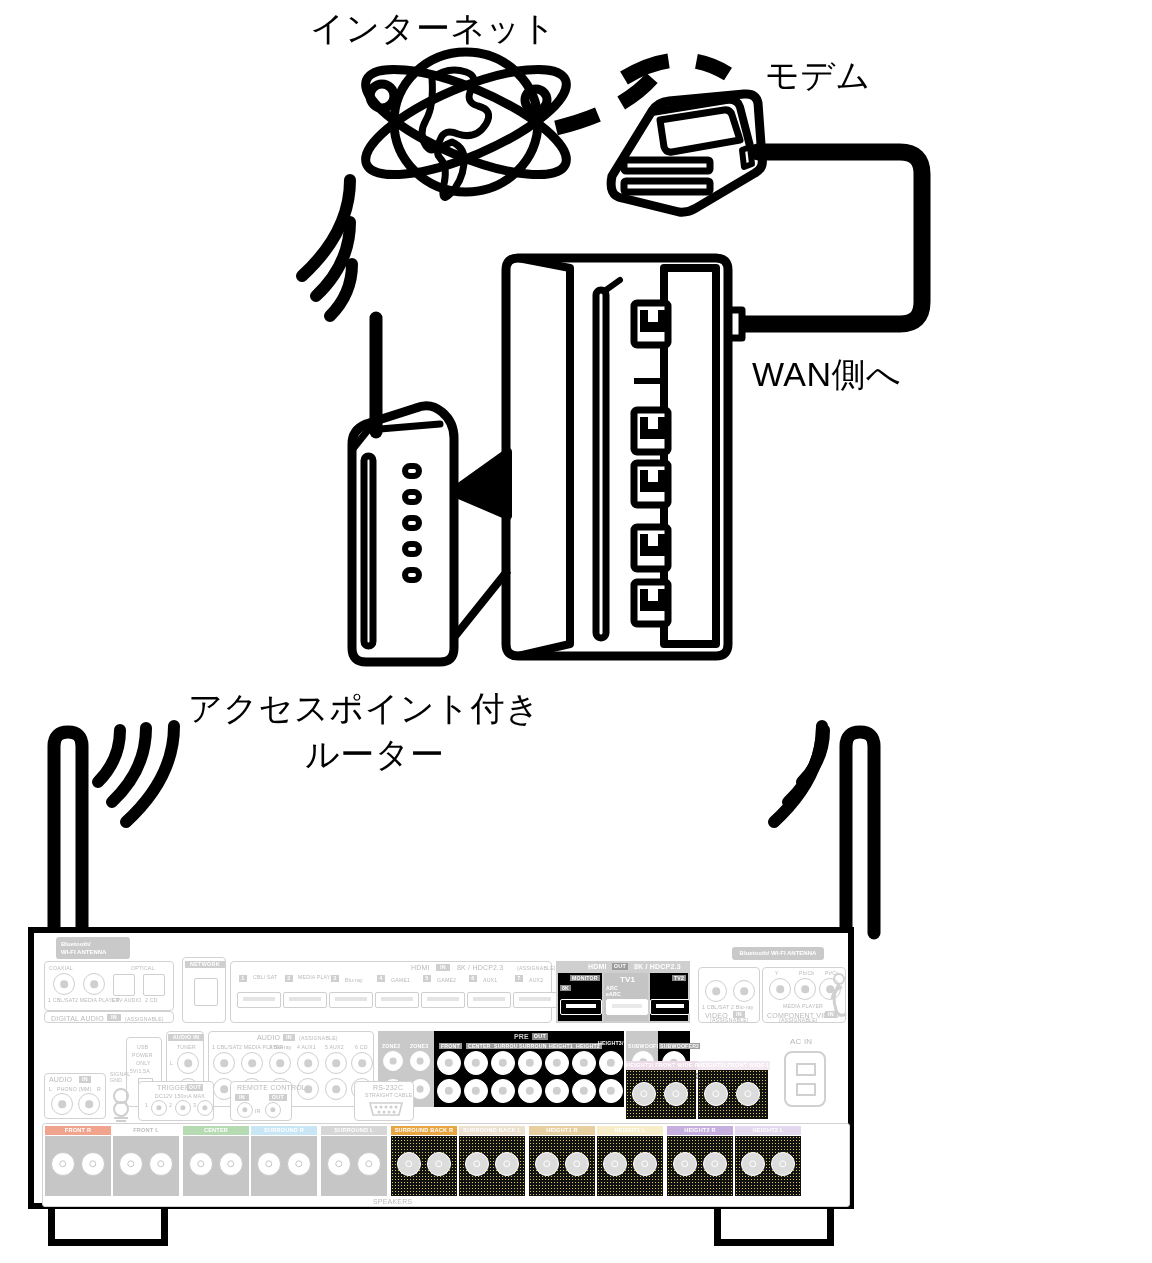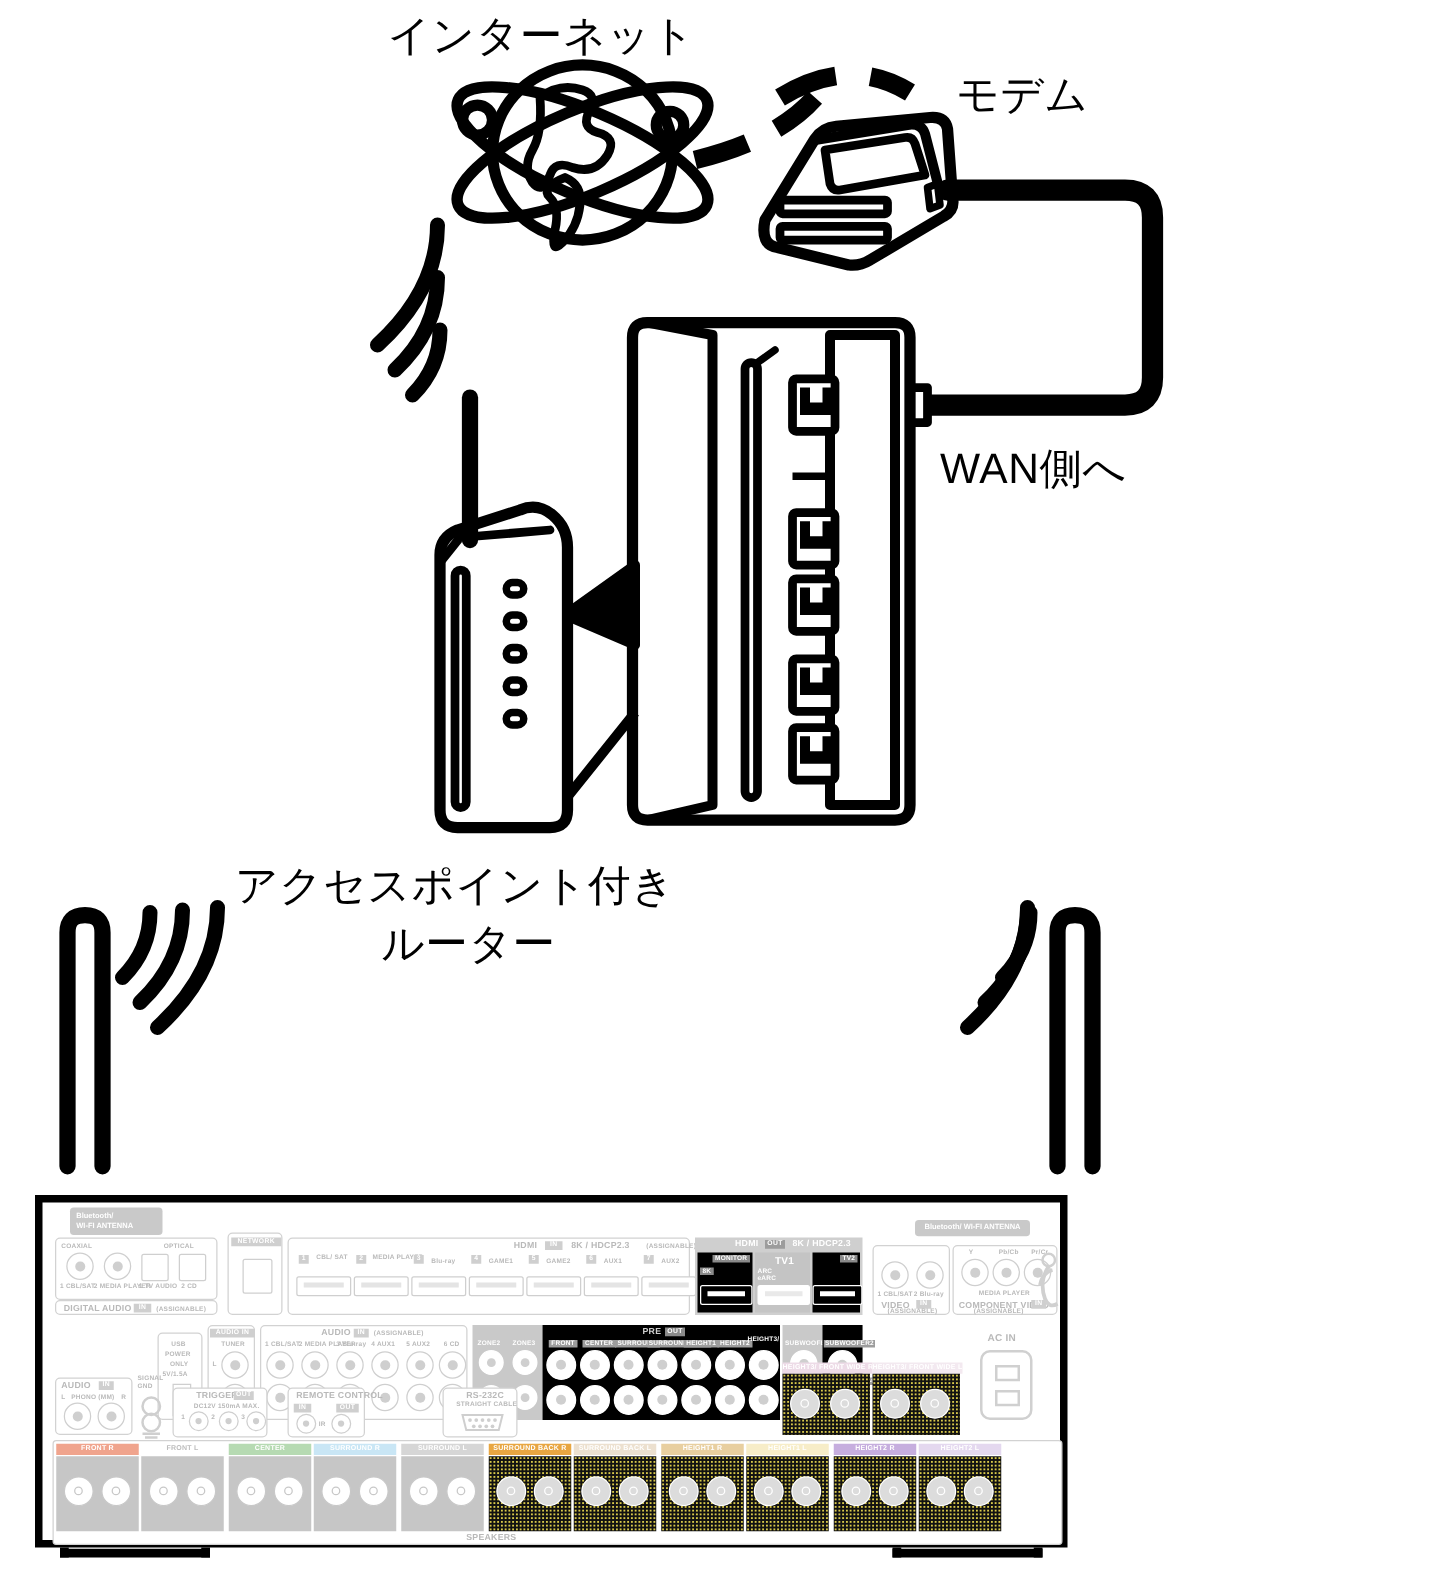--- a/index.html
+++ b/index.html
@@ -5,25 +5,25 @@
   html,body{margin:0;padding:0;background:#fff;}
   body{width:1152px;height:1263px;position:relative;overflow:hidden;
        font-family:"Liberation Sans","DejaVu Sans",sans-serif;color:#000;}
   .abs{position:absolute;}
   .lbl{font-size:34px;letter-spacing:0.5px;white-space:nowrap;}
   svg{display:block;overflow:visible;}
 
   
   #receiver{position:absolute;left:20px;top:920px;width:842px;height:295px;}
   #panel{position:absolute;left:8px;top:7px;width:826px;height:282px;
-         background:#fff;border:6px solid #000;box-sizing:border-box;margin-top:29px;}
+         background:#fff;border:6px solid #000;box-sizing:border-box;}
   .blk{position:absolute;box-sizing:border-box;}
   .grp{border:1.5px solid #d2d2d2;border-radius:4px;background:#fff;}
   .cap{position:absolute;font-size:5.2px;color:#b9b9b9;white-space:nowrap;
-       letter-spacing:.2px;font-weight:bold;}
+       letter-spacing:.2px;font-weight:normal;}
   .capd{position:absolute;font-size:5.2px;color:#fff;white-space:nowrap;
         letter-spacing:.2px;font-weight:bold;}
   .tagbar{position:absolute;background:#cfcfcf;color:#fff;font-size:5.4px;
           font-weight:bold;text-align:center;letter-spacing:.3px;
           line-height:7px;height:7px;white-space:nowrap;}
   .rca{position:absolute;border-radius:50%;background:#fff;
        border:1.6px solid #cfcfcf;box-sizing:border-box;}
   .rca::after{content:"";position:absolute;left:50%;top:50%;width:38%;height:38%;
        transform:translate(-50%,-50%);border-radius:50%;background:#cfcfcf;}
   .hdmi{position:absolute;border:1.4px solid #cfcfcf;border-radius:2px;background:#fff;}

